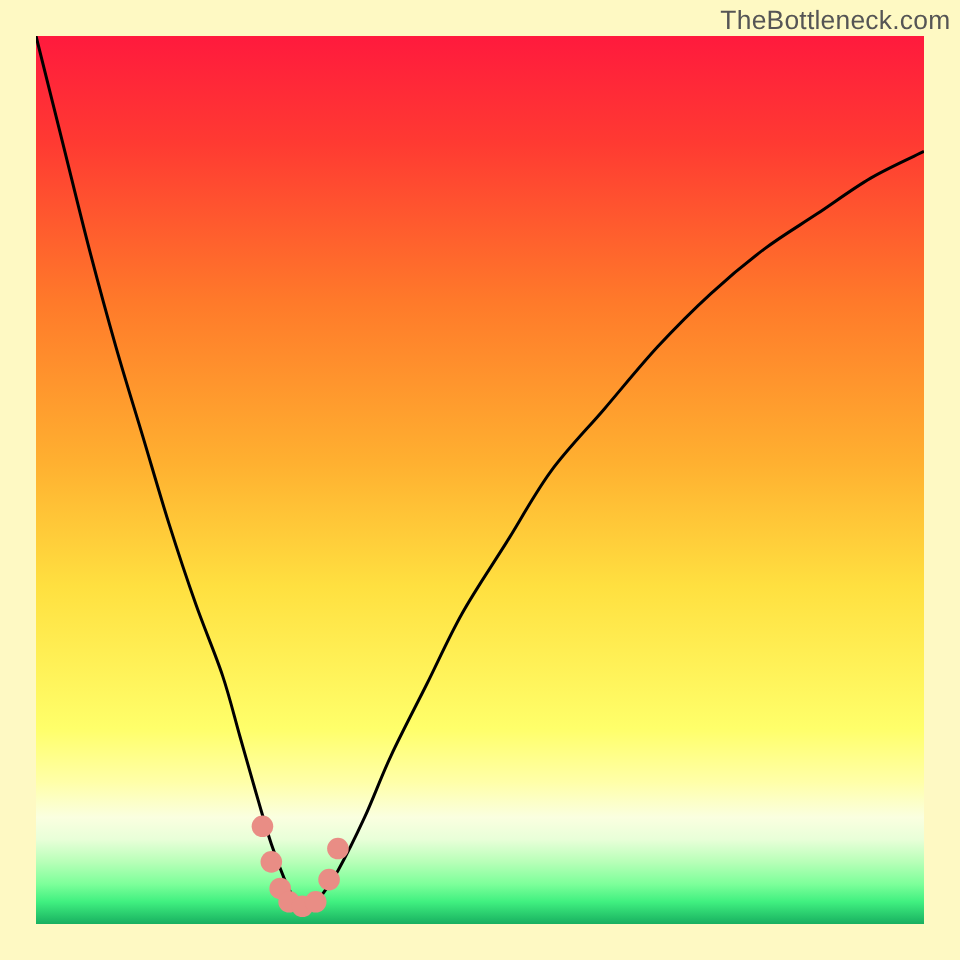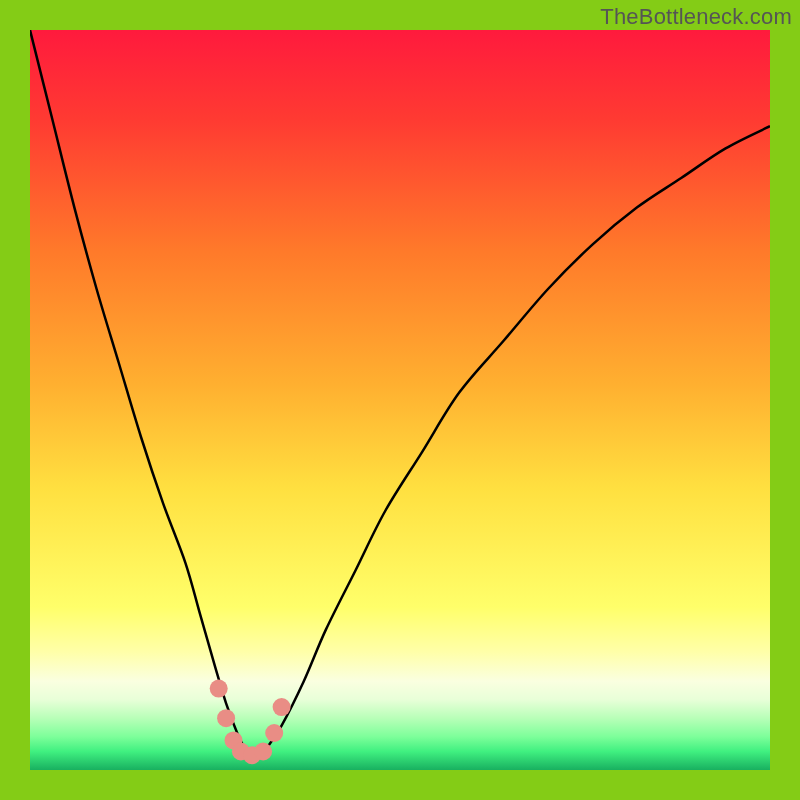--- a/index.html
+++ b/index.html
@@ -9,21 +9,21 @@
     height: 800px;
     background: #000;
     overflow: hidden;
     font-family: Arial, Helvetica, sans-serif;
   }
   .frame {
     position: absolute;
     top: 0; left: 0;
     width: 800px;
     height: 800px;
-    background: #84cc16;
+    background: #fef9c3;
   }
   .plot-area {
     position: absolute;
     top: 30px;
     left: 30px;
     width: 740px;
     height: 740px;
     overflow: hidden;
   }
   .watermark {

